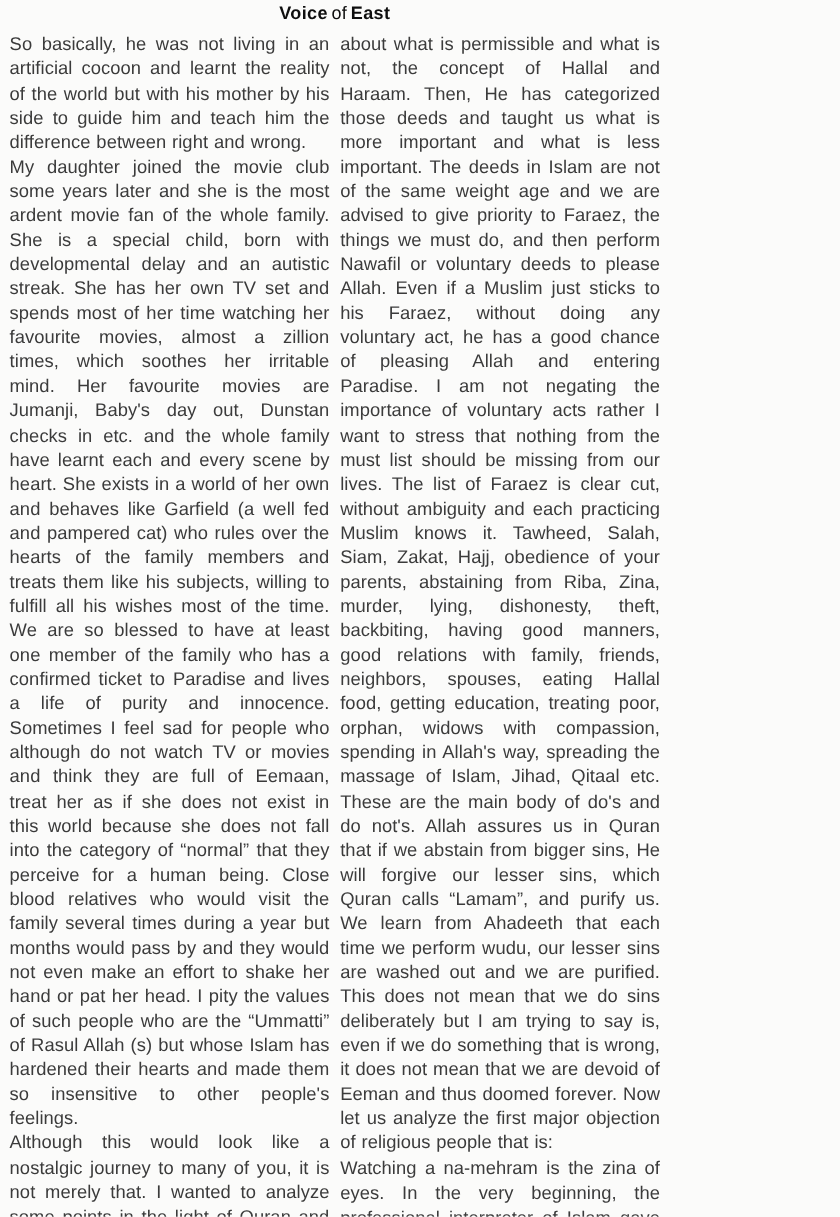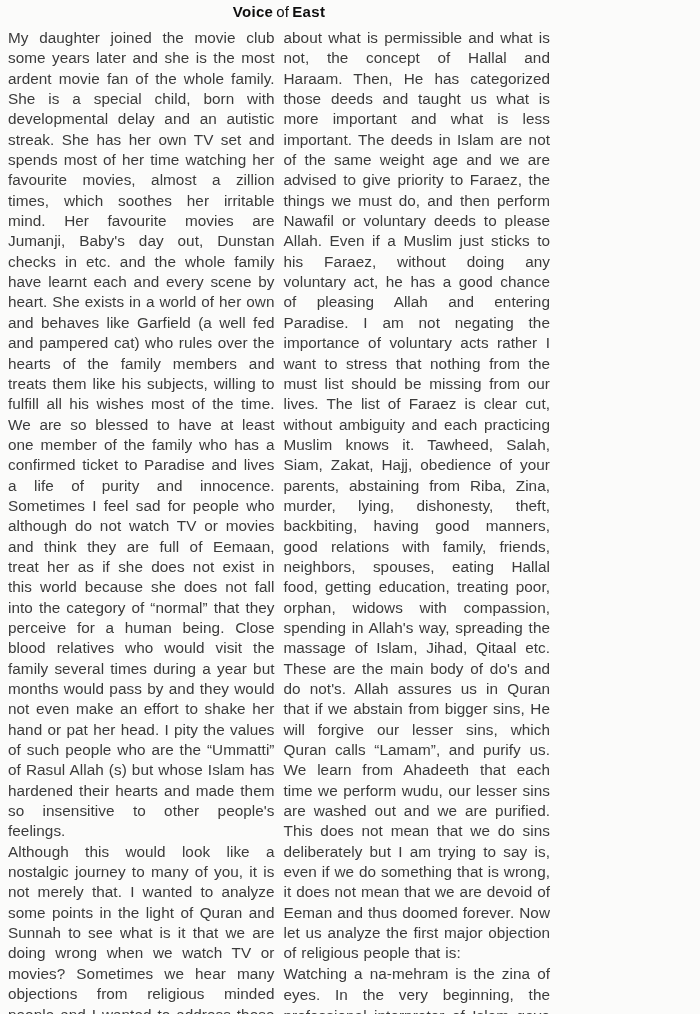--- a/index.html
+++ b/index.html
@@ -66,20 +66,21 @@
 <body>
 
 <div class="page">
 
   <div class="masthead">
     <span class="bold">Voice</span><span class="mid">of</span><span class="bold">East</span>
   </div>
 
   <div class="columns">
     <div class="col">
+      <p>So basically, he was not living in an artificial cocoon and learnt the reality of the world but with his mother by his side to guide him and teach him the difference between right and wrong.</p>
       <p>My daughter joined the movie club some years later and she is the most ardent movie fan of the whole family. She is a special child, born with developmental delay and an autistic streak. She has her own TV set and spends most of her time watching her favourite movies, almost a zillion times, which soothes her irritable mind. Her favourite movies are Jumanji, Baby's day out, Dunstan checks in etc. and the whole family have learnt each and every scene by heart. She exists in a world of her own and behaves like Garfield (a well fed and pampered cat) who rules over the hearts of the family members and treats them like his subjects, willing to fulfill all his wishes most of the time. We are so blessed to have at least one member of the family who has a confirmed ticket to Paradise and lives a life of purity and innocence. Sometimes I feel sad for people who although do not watch TV or movies and think they are full of Eemaan, treat her as if she does not exist in this world because she does not fall into the category of “normal” that they perceive for a human being. Close blood relatives who would visit the family several times during a year but months would pass by and they would not even make an effort to shake her hand or pat her head. I pity the values of such people who are the “Ummatti” of Rasul Allah (s) but whose Islam has hardened their hearts and made them so insensitive to other people's feelings.</p>
       <p>Although this would look like a nostalgic journey to many of you, it is not merely that. I wanted to analyze some points in the light of Quran and Sunnah to see what is it that we are doing wrong when we watch TV or movies? Sometimes we hear many objections from religious minded people and I wanted to address those objections to show that perhaps they misunderstood some points in their eagerness to condemn all those who watch TV or movies. These are my conclusions, you don't have to agree with me but I would welcome your feedback as it would help me to correct my mistakes. Allah has given us a check list in Quran</p>
     </div>
     <div class="col">
       <p>about what is permissible and what is not, the concept of Hallal and Haraam. Then, He has categorized those deeds and taught us what is more important and what is less important. The deeds in Islam are not of the same weight age and we are advised to give priority to Faraez, the things we must do, and then perform Nawafil or voluntary deeds to please Allah. Even if a Muslim just sticks to his Faraez, without doing any voluntary act, he has a good chance of pleasing Allah and entering Paradise. I am not negating the importance of voluntary acts rather I want to stress that nothing from the must list should be missing from our lives. The list of Faraez is clear cut, without ambiguity and each practicing Muslim knows it. Tawheed, Salah, Siam, Zakat, Hajj, obedience of your parents, abstaining from Riba, Zina, murder, lying, dishonesty, theft, backbiting, having good manners, good relations with family, friends, neighbors, spouses, eating Hallal food, getting education, treating poor, orphan, widows with compassion, spending in Allah's way, spreading the massage of Islam, Jihad, Qitaal etc. These are the main body of do's and do not's. Allah assures us in Quran that if we abstain from bigger sins, He will forgive our lesser sins, which Quran calls “Lamam”, and purify us. We learn from Ahadeeth that each time we perform wudu, our lesser sins are washed out and we are purified. This does not mean that we do sins deliberately but I am trying to say is, even if we do something that is wrong, it does not mean that we are devoid of Eeman and thus doomed forever. Now let us analyze the first major objection of religious people that is:</p>
       <p class="loose">Watching a na-mehram is the zina of eyes. In the very beginning, the professional interpreter of Islam gave the Fatwa that TV is Haraam because it had “pictures” in it and according to the hadeeth that forbids drawing pictures; Muslims cannot keep TV in their homes. They were the same people who also by the way declared using a loud speaker for calling Azan haram and gave a fatwa to ban it. Then, after a little time they realized that TV was an undeniable reality of our time and can be used to promote Islam as well so they nullified that fatwa and decided to use this medium for dawah. Now how to reconcile with the hadeeth about pictures? So the religious people sat down and decided that these pictures were not pictures but a reflection of a person or thing and so the image</p>
     </div>
   </div>
 
 

